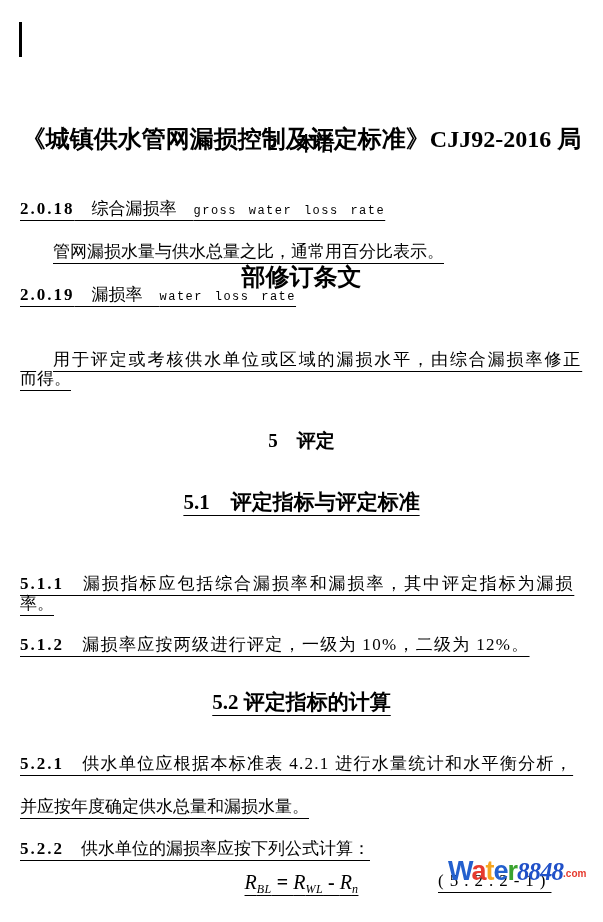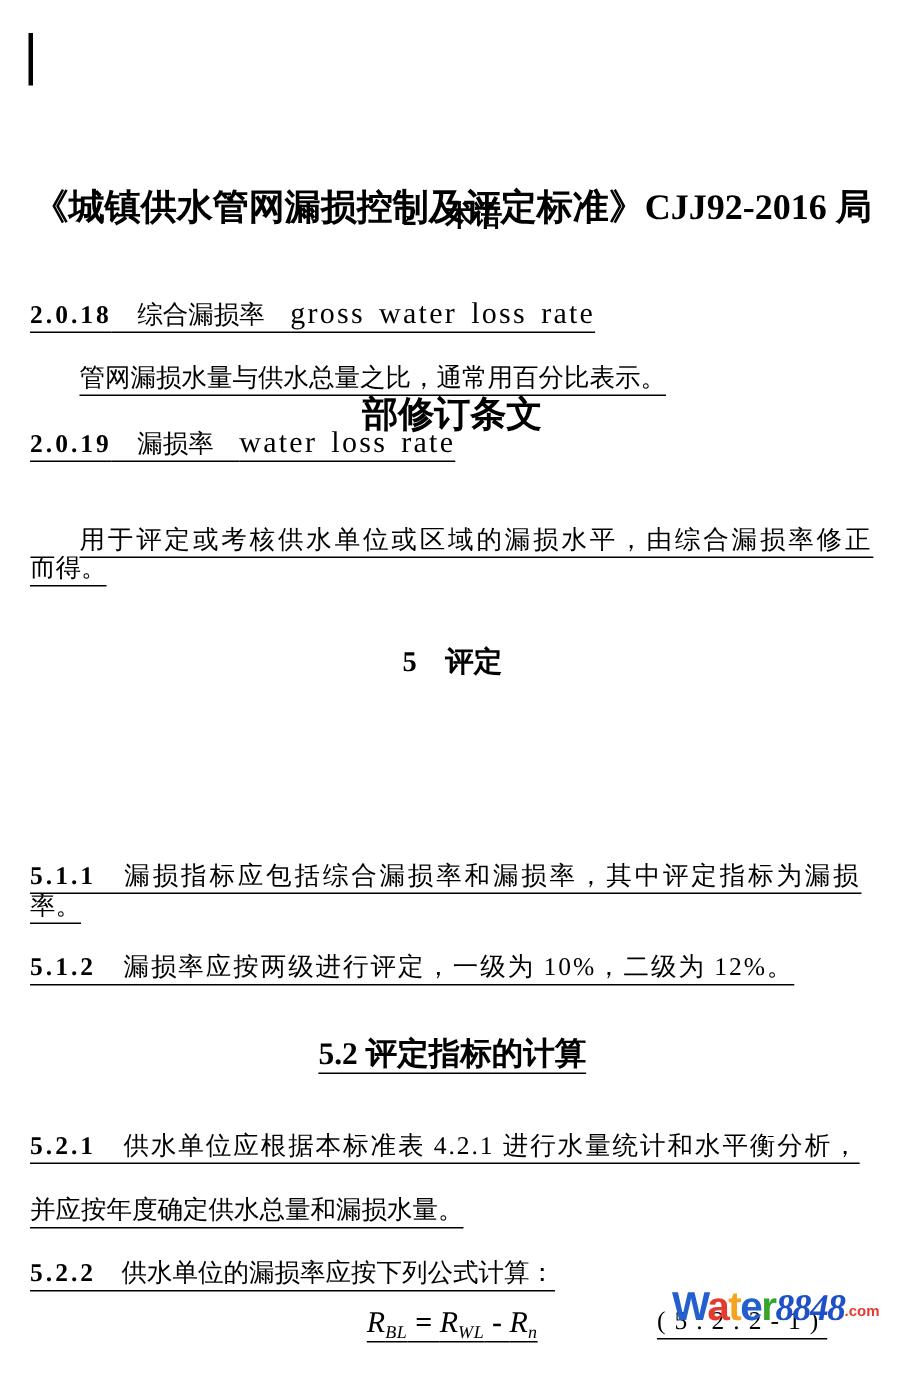--- a/index.html
+++ b/index.html
@@ -5,21 +5,21 @@
   html,body{margin:0;padding:0;background:#ffffff;}
   .page{
     position:relative;width:603px;height:922px;background:#ffffff;
     color:#000000;font-family:"Liberation Serif","DejaVu Serif",serif;
     overflow:hidden;
   }
   .abs{position:absolute;}
   .line{white-space:pre;font-size:17px;line-height:24px;}
   .u{text-decoration:underline;text-decoration-thickness:1px;text-underline-offset:6px;text-decoration-color:#000;}
   .num{font-weight:bold;letter-spacing:2px;}
-  .en{font-family:Liberation Serif, serif;font-size:20px;letter-spacing:1.5px;word-spacing:3px;}
+  .en{font-family:Liberation Mono, monospace;font-size:12px;letter-spacing:1.5px;word-spacing:3px;}
   .just{letter-spacing:1.9px;margin-top:24px;}
   .just-sm{letter-spacing:1.3px;}
 
   .change-bar{left:19px;top:22px;width:3px;height:35px;background:#000;}
   .title{left:20px;top:24px;width:563px;text-align:center;font-weight:bold;font-size:24px;line-height:46px;white-space:pre;}
 
   .chapter-heading{left:0;width:603px;text-align:center;font-weight:bold;font-size:19px;white-space:pre;}
   .section-heading{left:0;width:603px;text-align:center;font-weight:bold;font-size:21px;line-height:26px;white-space:pre;}
   .p-ch2{top:131px;}
   .p-c2018{top:197px;left:20px;}
@@ -75,20 +75,21 @@
 
   <div class="abs line p-def1"><span class="u">管网漏损水量与供水总量之比，通常用百分比表示。</span></div>
 
   <div class="abs line p-c2019"><span class="u"><span class="num">2.0.19</span><span>　漏损率　</span><span class="en">water loss rate</span></span></div>
 
   <div class="abs line p-def2a just"><span class="u">用于评定或考核供水单位或区域的漏损水平，由综合漏损率修正</span></div>
   <div class="abs line p-def2b"><span class="u">而得。</span></div>
 
   <div class="abs chapter-heading p-ch5">5　评定</div>
 
+  <div class="abs section-heading p-s51"><span class="u">5.1　评定指标与评定标准</span></div>
 
   <div class="abs line p-c511a just"><span class="u"><span class="num">5.1.1</span><span>　漏损指标应包括综合漏损率和漏损率，其中评定指标为漏损</span></span></div>
   <div class="abs line p-c511b"><span class="u">率。</span></div>
 
   <div class="abs line p-c512 just-sm"><span class="u"><span class="num">5.1.2</span><span>　漏损率应按两级进行评定，一级为 10%，二级为 12%。</span></span></div>
 
   <div class="abs section-heading p-s52"><span class="u">5.2 评定指标的计算</span></div>
 
   <div class="abs line p-c521a just-sm"><span class="u"><span class="num">5.2.1</span><span>　供水单位应根据本标准表 4.2.1 进行水量统计和水平衡分析，</span></span></div>
   <div class="abs line p-c521b"><span class="u">并应按年度确定供水总量和漏损水量。</span></div>

